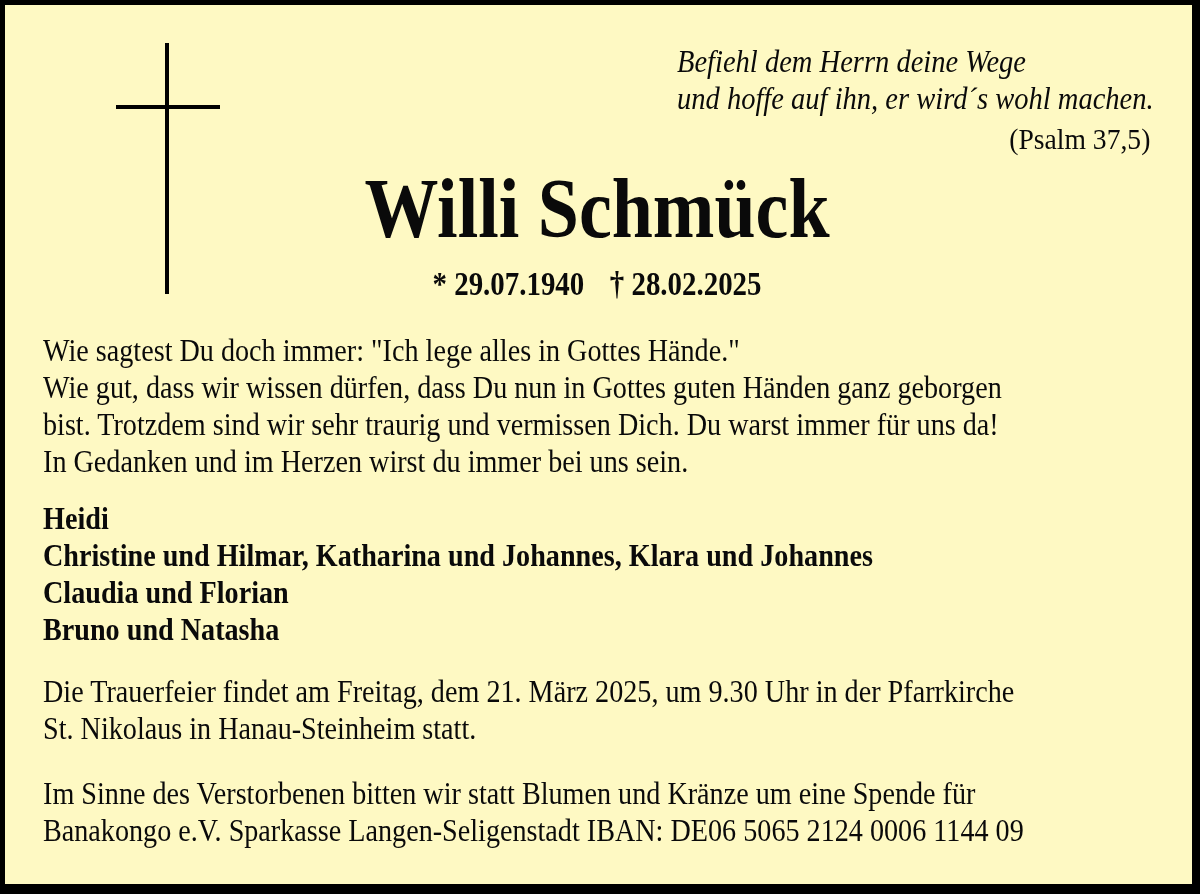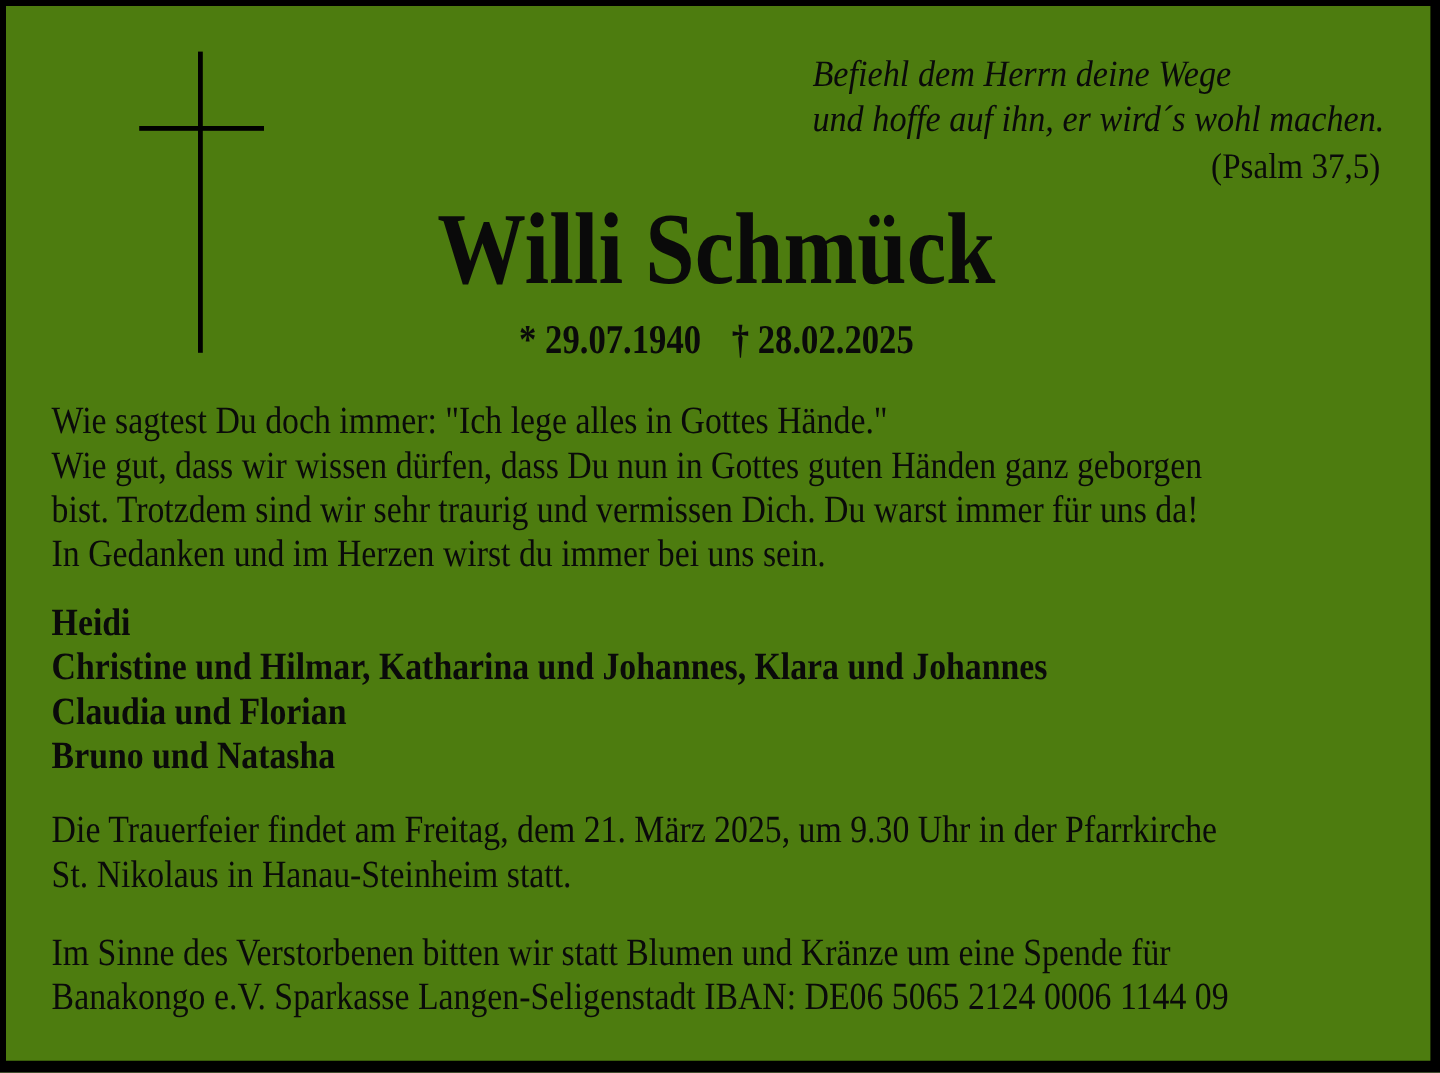--- a/index.html
+++ b/index.html
@@ -6,21 +6,21 @@
   html, body {
     margin: 0;
     padding: 0;
     background: #ffffff;
   }
   .page {
     position: relative;
     width: 1200px;
     height: 894px;
     box-sizing: border-box;
-    background: #4d7c0f;
+    background: #fef9c3;
     border-style: solid;
     border-color: #000000;
     border-width: 5px 8px 10px 5px;
     overflow: hidden;
     font-family: "Liberation Serif", "DejaVu Serif", serif;
     color: #0a0a0a;
   }
   .abs { position: absolute; }
 
   

